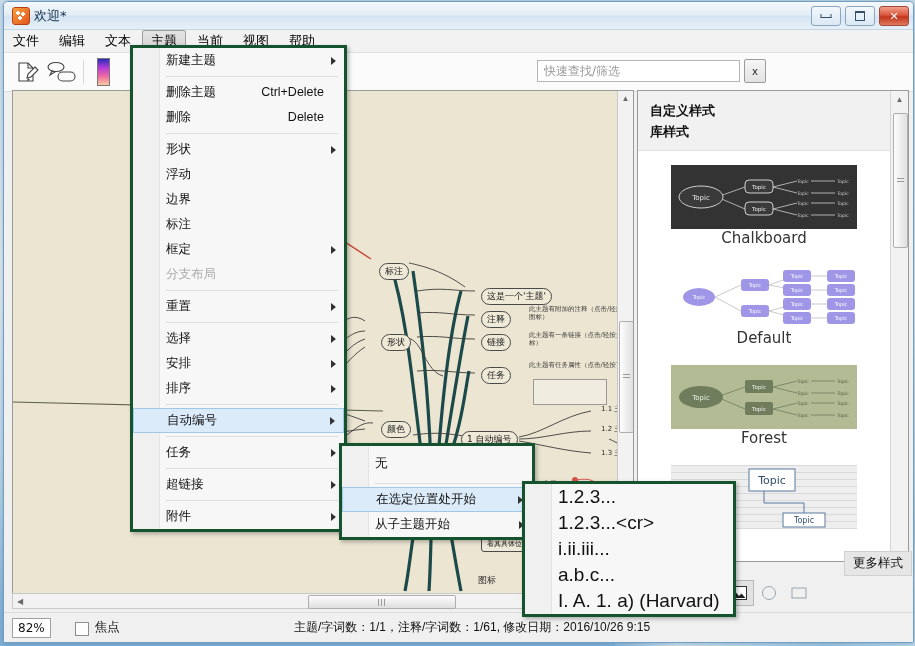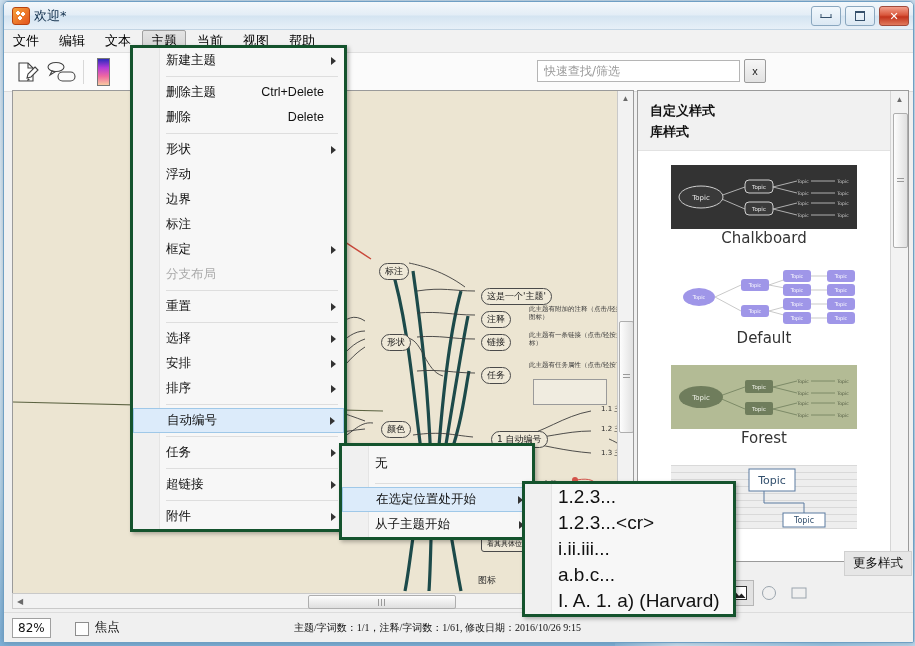--- a/index.html
+++ b/index.html
@@ -202,21 +202,21 @@
     border-top:1px solid #dcdcdc;display:flex;align-items:center;
   }
   #zoom-box{
     margin-left:8px;padding:2px 5px;border:1px solid #a0a0a0;background:#fff;font-size:12px;
     font-family:"DejaVu Sans",sans-serif;color:#111;cursor:pointer;
   }
   #focus-wrap{display:flex;align-items:flex-end;margin-left:24px;cursor:pointer;}
   #focus-box{width:12px;height:12px;border:1px solid #8d8d8d;background:#fdfdfd;margin-right:6px;}
   #focus-label{font-size:12.5px;color:#111;font-family:"DejaVu Sans",sans-serif;}
   #status-info{
-    position:absolute;left:290px;font-size:10px;color:#111;font-family:Liberation Serif, serif;
+    position:absolute;left:290px;font-size:12px;color:#111;font-family:Liberation Sans, sans-serif;
   }
   
   .menu-pop{
     position:absolute;background:#f7f7f7;border:3px solid #14532d;
     box-shadow:2px 2px 4px rgba(0,0,0,.28);z-index:50;
     font-family:Liberation Sans, sans-serif;
   }
   .menu-pop .gutter{position:absolute;left:0;top:0;bottom:0;width:26px;background:#f0f0f0;border-right:1px solid #e4e4e4;}
   .mi{
     position:relative;height:25px;line-height:25px;padding-left:33px;padding-right:20px;
@@ -374,21 +374,21 @@
 
       <div class="mm-node mm-central" style="left:400px;top:381px">欢迎</div>
 
       <div class="mm-node" style="left:366px;top:172px">标注</div>
       <div class="mm-node" style="left:368px;top:243px">形状</div>
       <div class="mm-node" style="left:368px;top:330px">颜色</div>
       <div class="mm-node" style="left:468px;top:197px">这是一个'主题'</div>
       <div class="mm-node" style="left:468px;top:220px">注释</div>
       <div class="mm-node" style="left:468px;top:243px">链接</div>
       <div class="mm-node" style="left:468px;top:276px">任务</div>
-      <div class="mm-node" style="left:478px;top:340px">1 自动编号</div>
+      <div class="mm-node" style="left:448px;top:340px">1 自动编号</div>
       <div class="mm-node" style="left:465px;top:392px">关系</div>
 
       <div class="mm-node" style="left:300px;top:356px;border-radius:3px">布上的多个导图</div>
       <div class="mm-img" style="left:332px;top:370px">
         <div class="flame"></div>
         <div style="position:absolute;left:0;bottom:2px;width:100%;text-align:center;font-size:8px;color:#222">图像</div>
       </div>
       <div class="mm-node" style="left:330px;top:378px;width:46px;height:10px;border-radius:3px;padding:1px 4px"></div>
 
       <div class="mm-note" style="left:516px;top:214px">此主题有附加的注释（点击/轻按主题边缘的注释小图标）</div>

